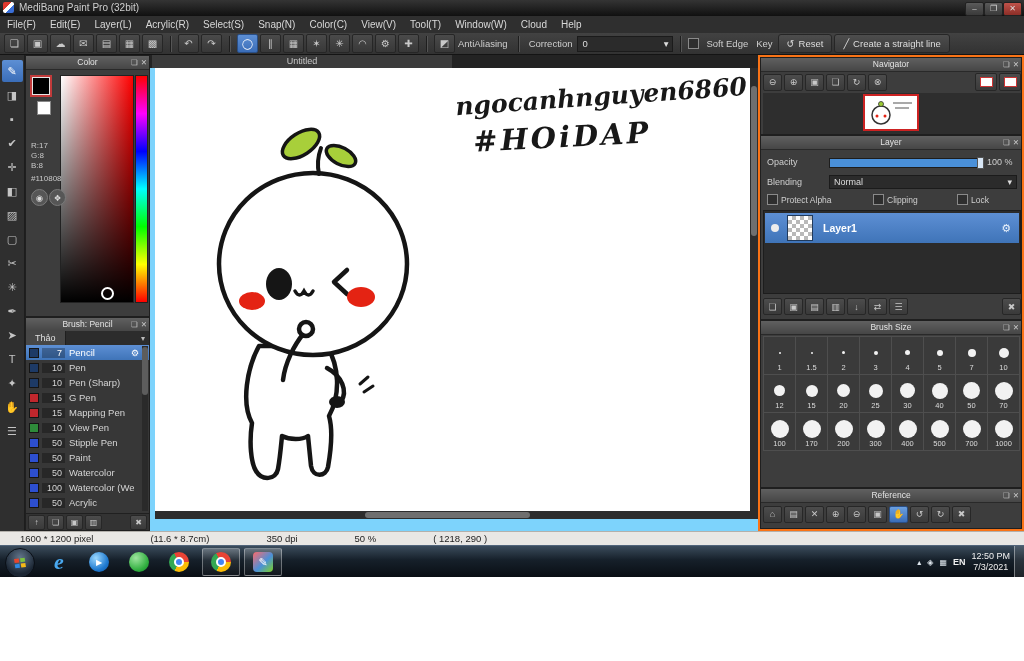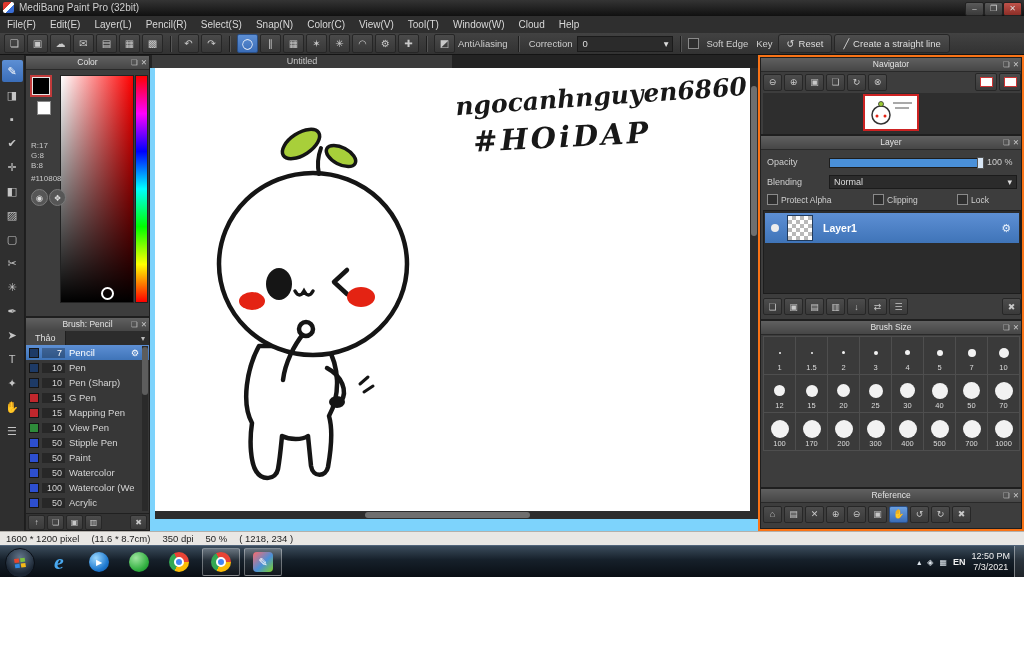--- a/index.html
+++ b/index.html
@@ -101,21 +101,21 @@
   
   #brushsize-panel{left:2px;top:265px;width:262px;height:168px;}
   #bs-grid{left:3px;top:16px;width:256px;display:grid;grid-template-columns:repeat(8,32px);grid-auto-rows:38px;}
   .bs-cell{border:1px solid #4e4e4e;margin:-1px 0 0 -1px;background:#3a3a3a;display:flex;flex-direction:column;align-items:center;justify-content:space-between;padding:4px 0 2px;box-sizing:border-box;}
   .dot{background:#f2f2f2;border-radius:50%;flex:0 0 auto;margin:auto;}
   .bs-num{color:#dcdcdc;font-size:7.5px;line-height:8px;}
   
   #reference-panel{left:2px;top:433px;width:262px;height:41px;}
   #ref-btnrow{left:2px;top:16px;width:258px;height:18px;display:flex;align-items:center;gap:2px;}
   
-  #statusbar{left:0;top:531px;width:1024px;height:14px;background:#e9e7e4;border-top:1px solid #b3b0ab;color:#1d1d1d;font-size:9.5px;line-height:13px;display:flex;padding-left:6px;box-sizing:border-box;white-space:nowrap;overflow:hidden;}
+  #statusbar{left:0;top:531px;width:1024px;height:14px;background:#e9e7e4;border-top:1px solid #b3b0ab;color:#1d1d1d;font-size:9.5px;line-height:13px;display:flex;padding-left:20px;box-sizing:border-box;white-space:nowrap;overflow:hidden;gap:45px;}
   .st-seg{margin-right:12px;}
   
   #taskbar{left:0;top:545px;width:1024px;height:32px;background:linear-gradient(#3b4c5c,#16202a 45%,#090e14);border-top:1px solid #51647a;box-sizing:border-box;}
   #start-orb{left:5px;top:2px;width:28px;height:28px;border-radius:50%;background:radial-gradient(circle at 50% 30%,#61748a,#1b2633 68%);border:1px solid #0a0f16;display:flex;align-items:center;justify-content:center;}
   .tbapp{top:2px;width:38px;height:28px;display:flex;align-items:center;justify-content:center;border-radius:2px;}
   .tbapp.running{background:linear-gradient(rgba(255,255,255,.26),rgba(255,255,255,.07) 45%,rgba(255,255,255,.03));border:1px solid rgba(255,255,255,.35);box-sizing:border-box;}
   .ie-e{color:#49a8ef;font-family:"Liberation Serif","DejaVu Serif",serif;font-size:22px;font-style:italic;font-weight:bold;line-height:22px;}
   .round-ic{width:20px;height:20px;border-radius:50%;}
   .wmp{background:radial-gradient(circle at 35% 30%,#9bd8ff,#1f7ad0 62%,#0b4f9e);color:#fff;font-size:8px;display:flex;align-items:center;justify-content:center;}
   .greenapp{background:radial-gradient(circle at 35% 30%,#9fe59f,#2fae3e 65%,#157a28);}
@@ -139,21 +139,21 @@
     <div id="title-text" class="abs">MediBang Paint Pro (32bit)</div>
     <div class="winbtn abs" style="right:40px">–</div>
     <div class="winbtn abs" style="right:21px">❐</div>
     <div class="winbtn abs" id="btn-close" style="right:2px">✕</div>
   </div>
 
   <div id="menubar" class="abs">
     <span class="menu-item">File(F)</span>
     <span class="menu-item">Edit(E)</span>
     <span class="menu-item">Layer(L)</span>
-    <span class="menu-item">Pencil(R)</span>
+    <span class="menu-item">Acrylic(R)</span>
     <span class="menu-item">Select(S)</span>
     <span class="menu-item">Snap(N)</span>
     <span class="menu-item">Color(C)</span>
     <span class="menu-item">View(V)</span>
     <span class="menu-item">Tool(T)</span>
     <span class="menu-item">Window(W)</span>
     <span class="menu-item">Cloud</span>
     <span class="menu-item">Help</span>
   </div>
 
@@ -579,21 +579,21 @@
         <div class="ibtn">✖</div>
       </div>
     </div>
   </div>
 
   <div id="statusbar" class="abs">
     <span class="st-seg">1600 * 1200 pixel</span>
     <span class="st-seg">(11.6 * 8.7cm)</span>
     <span class="st-seg">350 dpi</span>
     <span class="st-seg">50 %</span>
-    <span class="st-seg">( 1218, 234 )</span>
+    <span class="st-seg">( 1218, 290 )</span>
   </div>
 
   <div id="taskbar" class="abs">
     <div id="start-orb" class="abs">
       <svg width="16" height="16" viewBox="0 0 24 24">
         <g transform="rotate(-8 12 12)">
           <path fill="#e8452c" d="M4 5h7v6H4z"></path>
             <path fill="#7bc142" d="M13 5h7v6h-7z"></path>
           <path fill="#2e8ae5" d="M4 13h7v6H4z"></path>
             <path fill="#f5b916" d="M13 13h7v6h-7z"></path>

